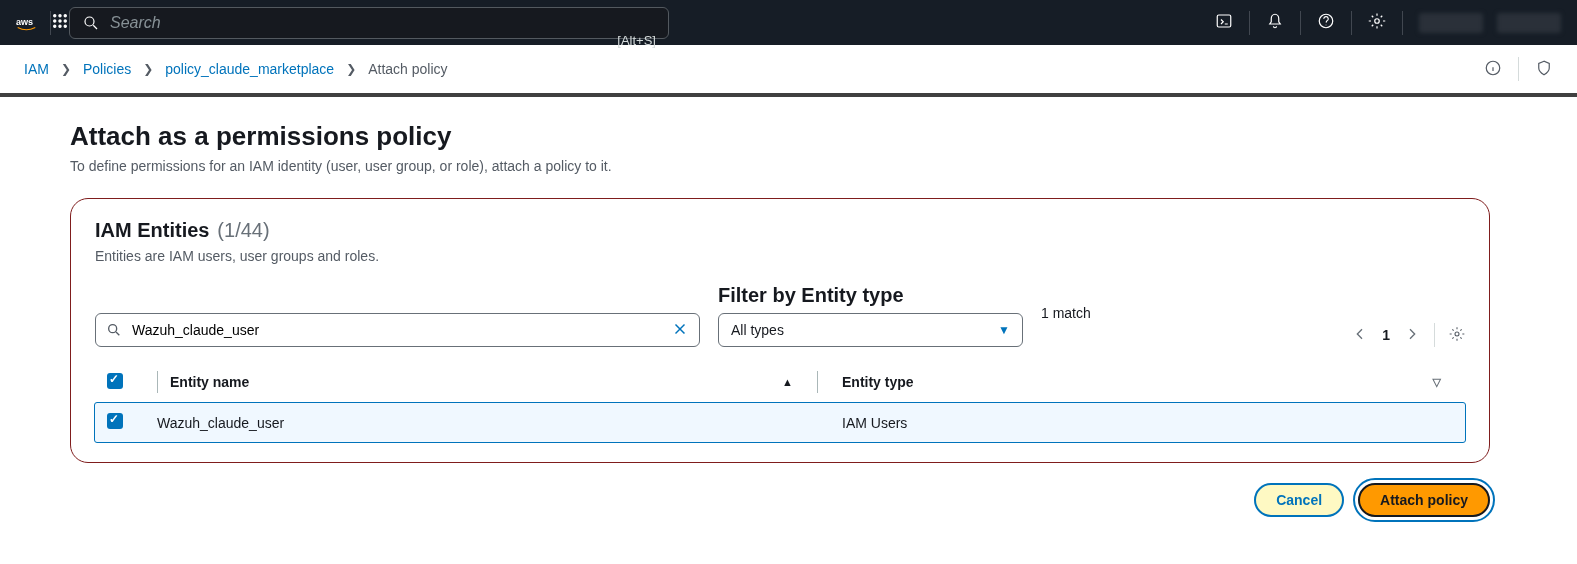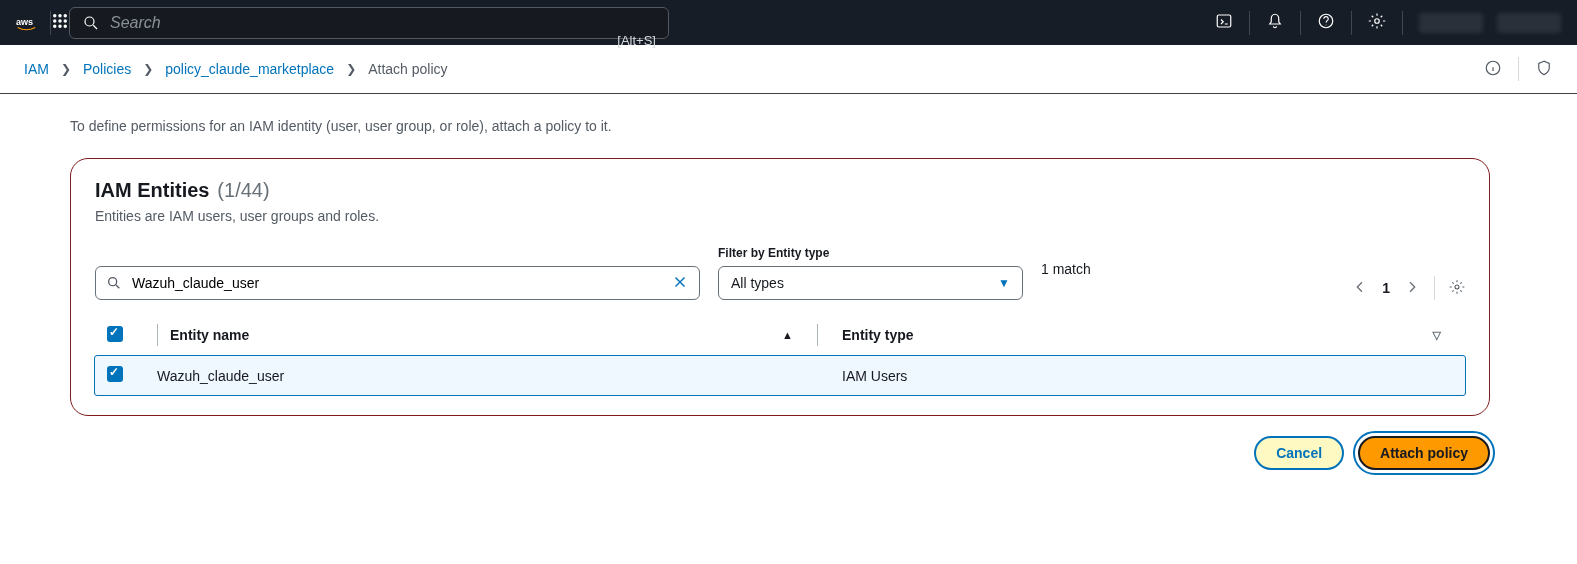--- a/index.html
+++ b/index.html
@@ -40,21 +40,21 @@
   .nav .search input::placeholder { color:#879196; font-style: italic; }
   .nav .search .kbd { color:#d5dbdb; font-size: 13px; margin-top: 36px; }
   .nav .right { margin-left:auto; display:flex; align-items:center; gap:14px; color:#fff; }
   .nav .right .divider { margin:0 2px; }
   .nav .right .blur { width:64px; height:20px; background:#2a3039; border-radius:3px; filter: blur(2px); }
   .nav svg.icon16 { width:18px; height:18px; stroke:#fff; stroke-width:1.6; fill:none; }
 
   
   .crumbbar {
     display:flex; align-items:center;
-    border-bottom:1px solid #404040;
+    border-bottom:4px solid #404040;
     padding: 12px 24px;
     gap: 12px;
     color:#545b64;
     text-align:center;
   }
   .crumbbar a { color:#0073bb; text-decoration:none; }
   .crumbbar .chev { color:#545b64; font-size:12px; }
   .crumbbar .current { color:#545b64; font-weight:400; }
   .crumbbar .tools { margin-left:auto; display:flex; align-items:center; gap:16px; color:#545b64; }
   .crumbbar .tools .divider { width:1px; height:24px; background:#d5dbdb; }
@@ -73,21 +73,21 @@
   .panel h2 { font-size: 20px; font-weight:700; display:inline; }
   .panel .count { color:#687078; font-size:20px; font-weight:400; margin-left:4px;}
   .panel .desc { color:#545b64; margin-top:6px; }
 
   .controls {
     display:flex;
     align-items:flex-end;
     gap:18px;
     margin: 20px 0 14px 0;
   }
-  .ctl-label { font-weight:700; font-size:12px; margin-bottom:6px; display:block; }
+  .ctl-label { font-weight:700; font-size:20px; margin-bottom:6px; display:block; }
 
   .searchbox {
     display:flex;
     align-items:center;
     height:34px;
     width: 605px;
     border:1px solid #687078;
     border-radius:6px;
     padding:0 10px;
     gap:10px;
@@ -265,20 +265,21 @@
     <div class="divider"></div>
     <span>
       <svg viewBox="0 0 24 24">
           <path d="M12 3 L5 6 L5 12 C5 17 12 21 12 21 C12 21 19 17 19 12 L19 6 Z"></path>
         </svg>
     </span>
   </div>
 </div>
 
 <div class="main">
+  <h1>Attach as a permissions policy</h1>
   <div class="sub">To define permissions for an IAM identity (user, user group, or role), attach a policy to it.</div>
 
   <div class="panel">
     <div>
       <h2>IAM Entities</h2>
       <span class="count">(1/44)</span>
     </div>
     <div class="desc">Entities are IAM users, user groups and roles.</div>
 
     <div class="controls">

